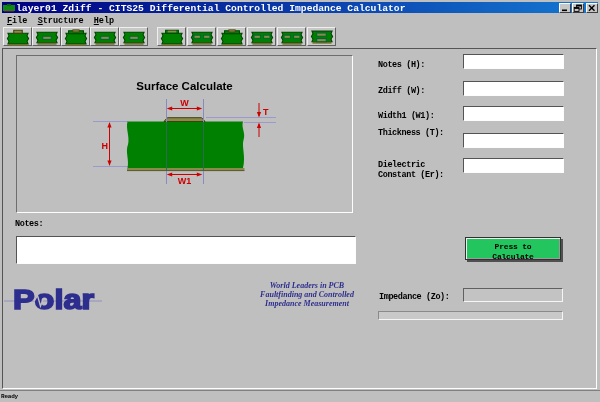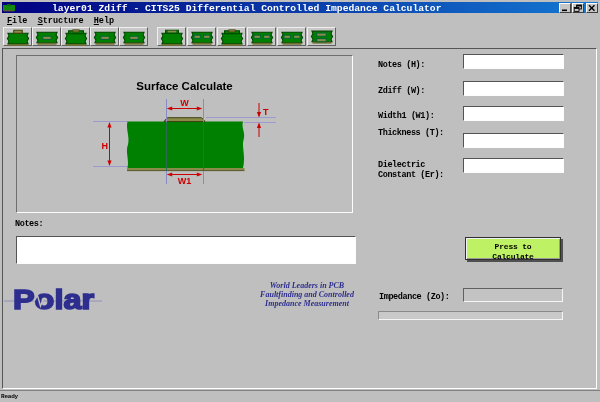--- a/index.html
+++ b/index.html
@@ -16,21 +16,21 @@
 <body>
 
 <div class="abs" style="left:0;top:0;width:600px;height:402px;background:#bfbfbf;"></div>
 
 <div class="abs" style="left:2px;top:2px;width:596px;height:11px;background:linear-gradient(to right,#000080,#1478d2);"></div>
 <svg class="abs" style="left:3px;top:4px;" width="13" height="8" viewBox="0 0 13 8">
   <rect x="0" y="1" width="12" height="6" fill="#0f8a0f"></rect>
   <rect x="4" y="0" width="4" height="2" fill="#0a6a0a"></rect>
   <rect x="1" y="6" width="10" height="1.4" fill="#5c5c26"></rect>
 </svg>
-<div class="abs" style="left:16px;top:2.9px;font:bold 9.7px 'Liberation Mono',monospace;color:#fff;letter-spacing:0px;white-space:pre;padding-left:36px;">layer01 Zdiff - CITS25 Differential Controlled Impedance Calculator</div>
+<div class="abs" style="left:16px;top:2.9px;font:bold 9.7px 'Liberation Mono',monospace;color:#fff;letter-spacing:0px;white-space:pre;">layer01 Zdiff - CITS25 Differential Controlled Impedance Calculator</div>
 
 <div class="abs" style="left:559px;top:2.5px;width:12px;height:10px;background:#c6c6c6;border:1px solid;border-color:#fff #404040 #404040 #fff;box-sizing:border-box;"></div>
 <div class="abs" style="left:572px;top:2.5px;width:12px;height:10px;background:#c6c6c6;border:1px solid;border-color:#fff #404040 #404040 #fff;box-sizing:border-box;"></div>
 <div class="abs" style="left:585.5px;top:2.5px;width:12px;height:10px;background:#c6c6c6;border:1px solid;border-color:#fff #404040 #404040 #fff;box-sizing:border-box;"></div>
 <svg class="abs" style="left:559px;top:2.5px" width="39" height="10" viewBox="0 0 39 10">
   <rect x="3" y="6.5" width="5" height="1.6" fill="#000"></rect>
   <g>
     <rect x="17.6" y="2" width="4.8" height="4" fill="none" stroke="#000" stroke-width="0.9"></rect>
     <rect x="17.6" y="2" width="4.8" height="1.5" fill="#000"></rect>
     <rect x="15.2" y="4.4" width="4.8" height="4" fill="#c6c6c6" stroke="#000" stroke-width="0.9"></rect>
@@ -205,21 +205,21 @@
 <div class="lbl" style="left:378px;top:160px;">Dielectric<br>Constant (Er):</div>
 <div class="edit" style="left:463px;top:54px;width:99px;height:13px;"></div>
 <div class="edit" style="left:463px;top:81px;width:99px;height:13px;"></div>
 <div class="edit" style="left:463px;top:106px;width:99px;height:13px;"></div>
 <div class="edit" style="left:463px;top:133px;width:99px;height:13px;"></div>
 <div class="edit" style="left:463px;top:158px;width:99px;height:13px;"></div>
 
 <div class="lbl" style="left:15px;top:219px;">Notes:</div>
 <div class="edit" style="left:16px;top:236px;width:338px;height:26px;"></div>
 
-<div class="abs" style="left:465px;top:237px;width:96px;height:23px;background:#bef264;border:1px solid #303030;
+<div class="abs" style="left:465px;top:237px;width:96px;height:23px;background:#22c55e;border:1px solid #303030;
      box-shadow:inset 1px 1px 0 #f2f2f2,inset -1px -1px 0 #9a9a9a,2px 2px 0 #505050;
      font:bold 8px 'Liberation Mono',monospace;letter-spacing:-0.2px;text-align:center;line-height:10px;padding-top:4px;box-sizing:border-box;">Press to<br>Calculate</div>
 
 <div class="lbl" style="left:379px;top:292px;">Impedance (Zo):</div>
 <div class="abs" style="left:463px;top:288px;width:100px;height:14px;background:#c3c3c3;border:1px solid;border-color:#606060 #f5f5f5 #f5f5f5 #606060;box-sizing:border-box;"></div>
 
 <div class="abs" style="left:378px;top:311px;width:185px;height:9px;background:#c9c9c9;border:1px solid;border-color:#8a8a8a #f5f5f5 #f5f5f5 #8a8a8a;box-sizing:border-box;"></div>
 
 <svg class="abs" style="left:2px;top:285px;" width="103" height="28" viewBox="0 0 103 28">
   <line x1="2" y1="16" x2="100" y2="16" stroke="#8585bb" stroke-width="0.8"></line>

